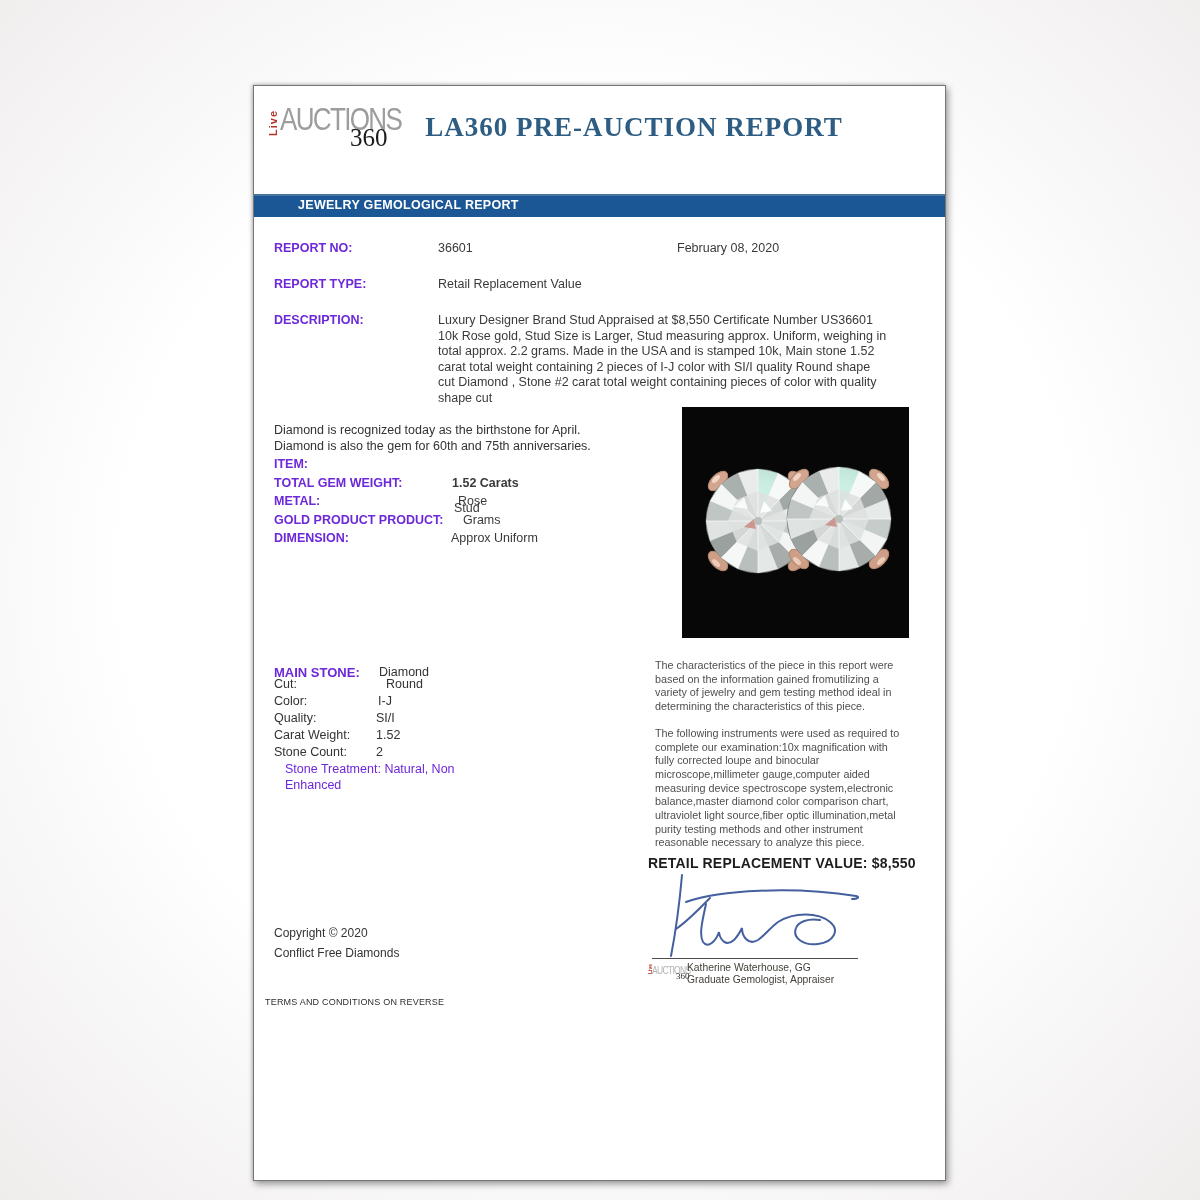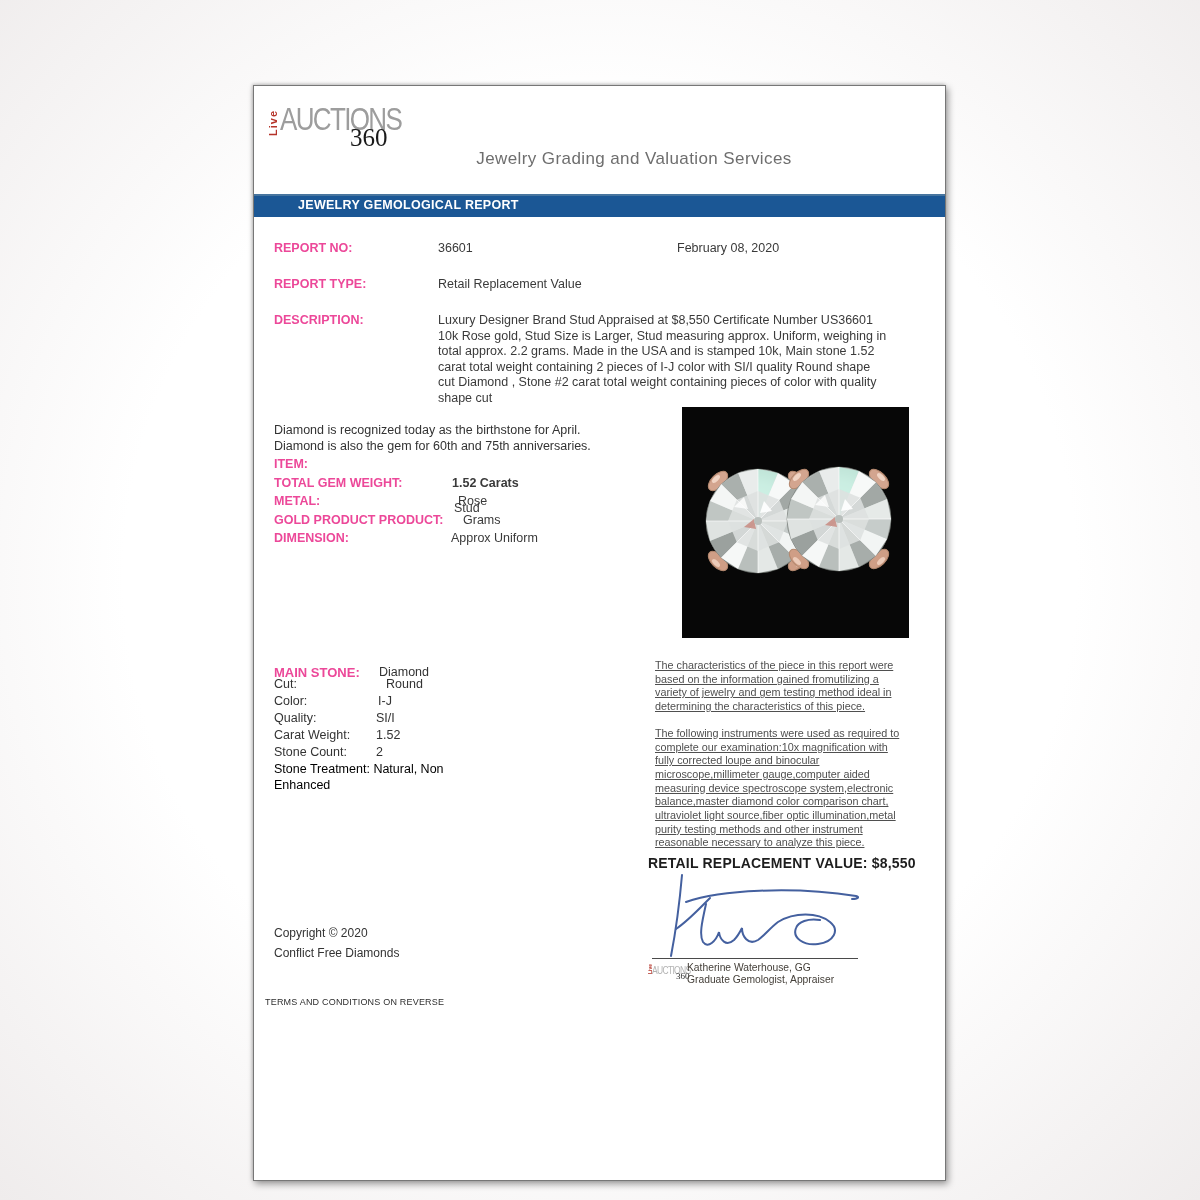--- a/index.html
+++ b/index.html
@@ -46,37 +46,37 @@
   .banner {
     position:absolute; left:0; top:108px; width:100%; height:23px;
     background:#1b5795; box-shadow: inset 0 2px 0 #47759f;
   }
   .banner span {
     display:block; line-height:23px; padding-left:44px;
     color:#fff; font-weight:bold; font-size:12.5px; letter-spacing:.3px;
   }
 
   
-  .lbl { font-weight:bold; color:#ec4899; font-size:12.5px; }
+  .lbl { font-weight:bold; color:#6d28d9; font-size:12.5px; }
   .val { color:#3a3a3a; font-size:12.5px; }
   .desc-text { width:452px; line-height:15.6px; }
 
   
   .birthstone { line-height:16px; font-size:12.5px; color:#333; width:420px; }
   .item-rows { width:420px; }
   .item-row { height:18.5px; position:relative; }
   .item-row .lbl { position:absolute; left:0; }
   .item-row .val { position:absolute; }
 
   
   .ms-head .lbl { font-size:13px; }
   .ms-row { height:17px; position:relative; font-size:12.5px; color:#333; }
   .ms-row .k { position:absolute; left:0; }
   .ms-row .v { position:absolute; }
-  .ms-wrap { width:180px; line-height:15.5px; font-size:12.5px; color:#000000; }
+  .ms-wrap { width:180px; line-height:15.5px; font-size:12.5px; color:#6d28d9;margin-left:11px; }
 
   
   .method { width:253px; font-size:10.8px; line-height:13.7px; color:#4f4f4f; }
   .method p + p { margin-top:13px; }
 
   
   .valuation { font-size:14px; font-weight:bold; color:#1d1d1d; letter-spacing:.2px; white-space:nowrap; }
   .sig-line { width:206px; border-top:1.5px solid #4a4a4a; }
   .credentials { font-size:10.3px; line-height:11.5px; color:#45403a; white-space:nowrap; }
   .mini-logo { width:40px; height:18px; position:absolute; }
@@ -95,21 +95,21 @@
 </head>
 <body>
 
 <div class="page">
 
   <div class="logo-big">
     <span class="logo-live">Live</span>
     <span class="logo-auctions">AUCTIONS</span>
     <span class="logo-360">360</span>
   </div>
-  <div class="doc-subtitle">Jewelry Grading and Valuation Services</div>
+  <div class="doc-title">LA360 PRE-AUCTION REPORT</div>
   <div class="banner">
     <span>JEWELRY GEMOLOGICAL REPORT</span>
   </div>
 
   <div class="abs lbl" style="left:20px; top:155px;">REPORT NO:</div>
   <div class="abs val" style="left:184px; top:155px;">36601</div>
   <div class="abs val" style="left:423px; top:155px;">February 08, 2020</div>
 
   <div class="abs lbl" style="left:20px; top:191px;">REPORT TYPE:</div>
   <div class="abs val" style="left:184px; top:191px;">Retail Replacement Value</div>
@@ -224,21 +224,21 @@
     <div class="ms-row">
       <span class="k">Stone Count:</span>
       <span class="v" style="left:102px;">2</span>
     </div>
     <div class="ms-wrap">
       <span>Stone Treatment:</span>
       <span>Natural, Non Enhanced</span>
     </div>
   </div>
 
-  <div class="abs method" style="left:401px; top:573px;text-decoration:underline;">
+  <div class="abs method" style="left:401px; top:573px;">
     <p>The characteristics of the piece in this report were based on the information gained fromutilizing a variety of jewelry and gem testing method ideal in determining the characteristics of this piece.</p>
     <p>The following instruments were used as required to complete our examination:10x magnification with fully corrected loupe and binocular microscope,millimeter gauge,computer aided measuring device spectroscope system,electronic balance,master diamond color comparison chart, ultraviolet light source,fiber optic illumination,metal purity testing methods and other instrument reasonable necessary to analyze this piece.</p>
   </div>
 
   <div class="abs valuation" style="left:394px; top:769px;">RETAIL REPLACEMENT VALUE: $8,550</div>
 
   <svg class="abs" style="left:388px; top:786px;" width="230" height="86" viewBox="0 0 230 86">
     <g fill="none" stroke="#44609f" stroke-width="2" stroke-linecap="round">
       <path d="M40,3 C38,26 34,58 29,84"></path>
       <path d="M68,26 C57,37 46,49 34,57"></path>

